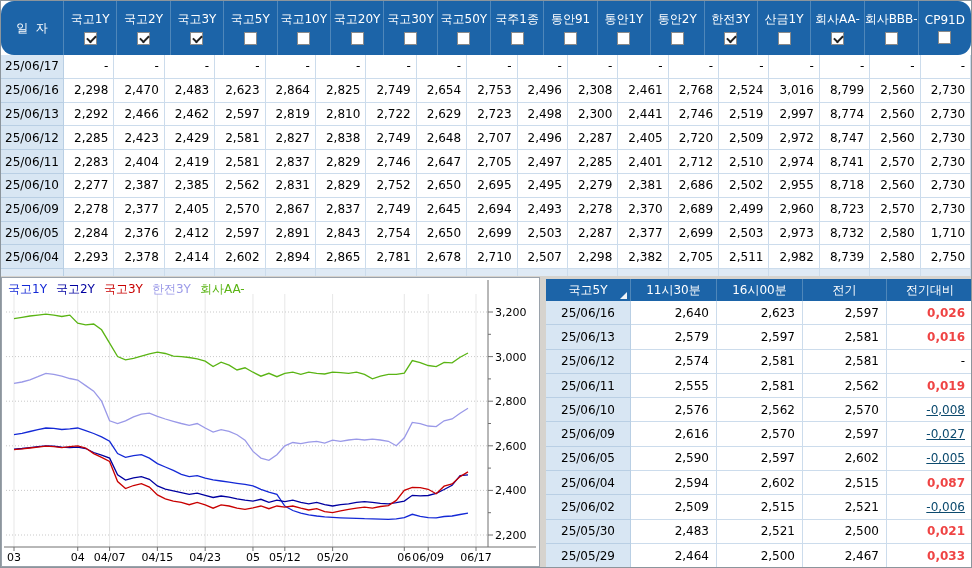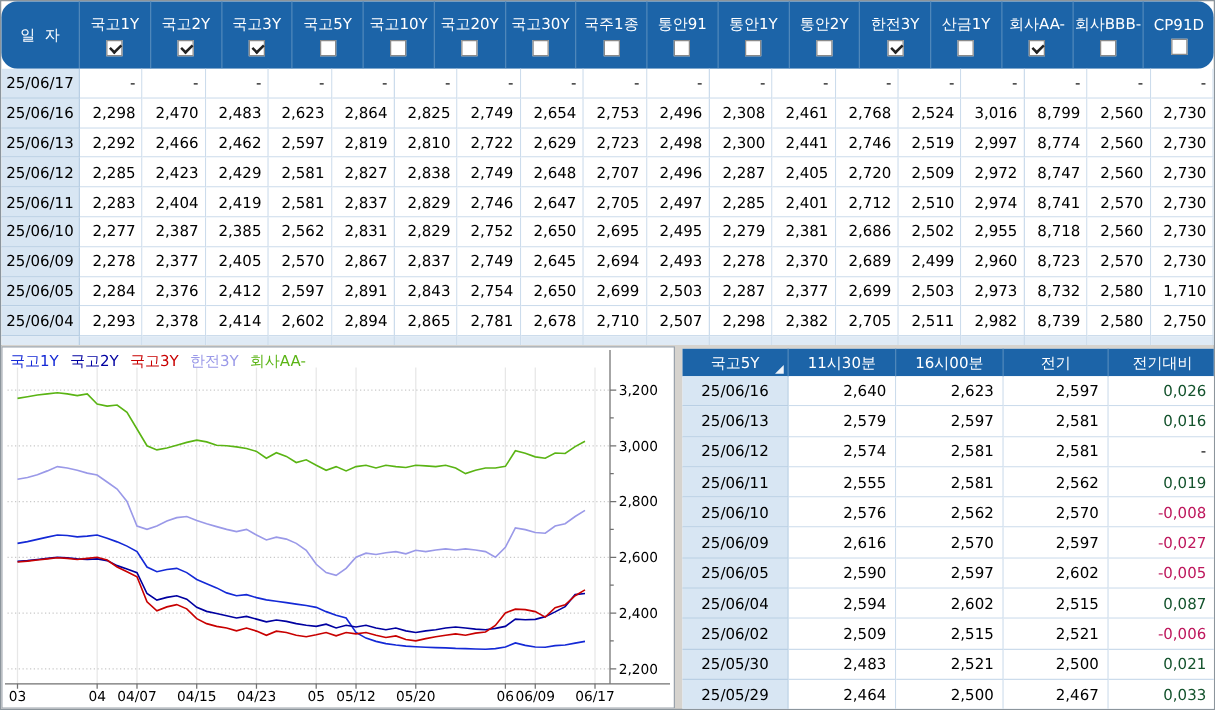--- a/index.html
+++ b/index.html
@@ -43,21 +43,21 @@
   .q-h { display:flex; align-items:center; justify-content:center; border-right:1px solid #4f87ba; position:relative; }
   .q-h:last-child { border-right:none; }
   .q-c0 { width:85px; } .q-c1 { width:86px; } .q-c2 { width:86px; } .q-c3 { width:84px; } .q-c4 { flex:1; }
   .sort-tri { position:absolute; right:3px; bottom:2px; width:0; height:0;
               border-left:7px solid transparent; border-bottom:7px solid #f0f4f9; }
   .q-row { display:flex; height:24.3px; }
   .q-date { width:85px; background:#d8e6f3; display:flex; align-items:center; justify-content:center;
             border-right:1px solid #b9cfe4; border-bottom:1px solid #b9cfe4; }
   .q-val { display:flex; align-items:center; justify-content:flex-end; padding-right:7px;
            border-right:1px solid #ccdcec; border-bottom:1px solid #ccdcec; background:#fff; }
-  .q-val.pos { color:#14532d; } .q-val.neg { color:#be185d; }
+  .q-val.pos { color:#ef4444;font-weight:bold; } .q-val.neg { color:#0c4a6e;text-decoration:underline; }
 </style>
 </head>
 <body>
 
 <div class="screen">
 
   <div class="rate-table">
     <div class="t-header" id="rt-head">
       <div class="th-date">일  자</div>
     <div class="th">
@@ -79,20 +79,24 @@
         <div class="th">
           <div class="th-label">국고10Y</div>
           <span class="cb"></span>
         </div>
         <div class="th">
           <div class="th-label">국고20Y</div>
           <span class="cb"></span>
         </div>
         <div class="th">
           <div class="th-label">국고30Y</div>
+          <span class="cb"></span>
+        </div>
+        <div class="th">
+          <div class="th-label">국고50Y</div>
           <span class="cb"></span>
         </div>
         <div class="th">
           <div class="th-label">국주1종</div>
           <span class="cb"></span>
         </div>
         <div class="th">
           <div class="th-label">통안91</div>
           <span class="cb"></span>
         </div>

